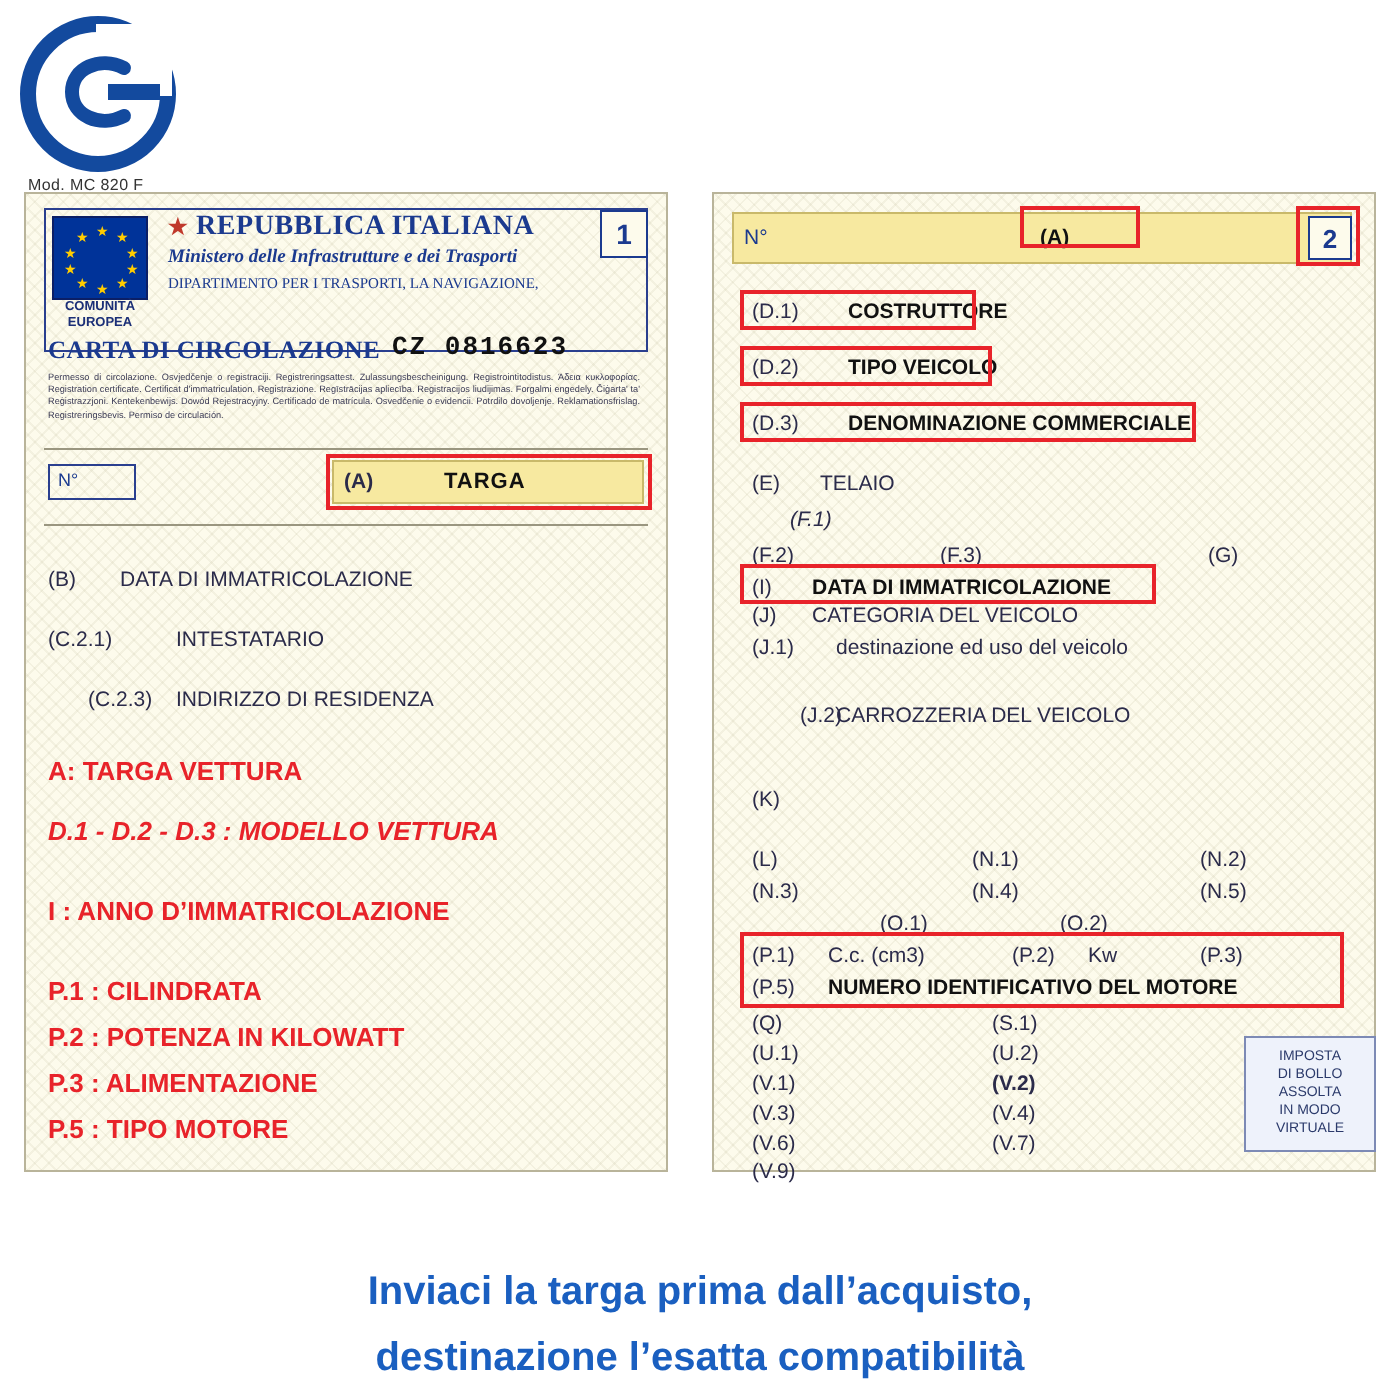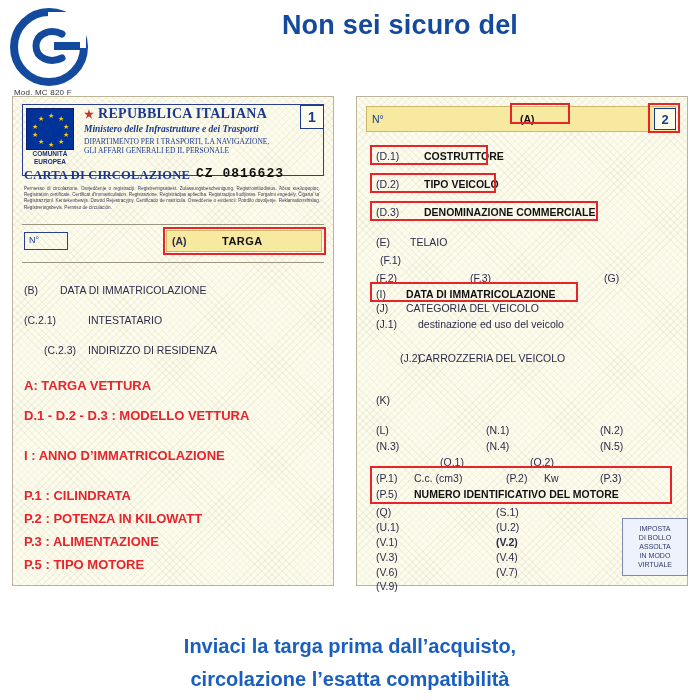--- a/index.html
+++ b/index.html
@@ -156,21 +156,20 @@
   <div class="logo">
     <svg width="78" height="78" viewBox="0 0 78 78">
       <circle cx="39" cy="39" r="35" fill="none" stroke="#134a9e" stroke-width="8"></circle>
       <rect x="38" y="4" width="38" height="36" fill="#ffffff"></rect>
       <path d="M39 8 A31 31 0 1 0 39 70 A31 31 0 0 0 39 8" fill="none" stroke="#134a9e" stroke-width="0"></path>
       <path d="M52 26 C40 20 26 26 26 38 C26 50 40 56 52 50" fill="none" stroke="#134a9e" stroke-width="7" stroke-linecap="round"></path>
       <rect x="44" y="34" width="26" height="8" fill="#134a9e"></rect>
     </svg>
   </div>
   <div class="headline">
-    <div>Non sei sicuro del</div>
   </div>
 </div>
 
 <div class="modcode">Mod. MC 820 F</div>
 <div class="panel" id="panel-left"></div>
 
 <div class="doc-head"></div>
 
 <div class="eu-flag">
   <div class="eu-stars">
@@ -191,21 +190,20 @@
   <div>EUROPEA</div>
 </div>
 
 <div class="rep-title">
   <span class="rep-star">★</span>
   <span>REPUBBLICA ITALIANA</span>
 </div>
 <div class="min-title">Ministero delle Infrastrutture e dei Trasporti</div>
 <div class="min-sub">
   <div>DIPARTIMENTO PER I TRASPORTI, LA NAVIGAZIONE,</div>
-  <div>GLI AFFARI GENERALI ED IL PERSONALE</div>
 </div>
 <div class="num-box-1">1</div>
 
 <div class="carta-title">CARTA DI CIRCOLAZIONE</div>
 <div class="carta-code">CZ 0816623</div>
 <div class="fineprint">Permesso di circolazione. Osvjedčenje o registraciji. Registreringsattest. Zulassungsbescheinigung. Registrointitodistus. Άδεια κυκλοφορίας. Registration certificate. Certificat d'immatriculation. Registrazione. Regīstrācijas apliecība. Registracijos liudijimas. Forgalmi engedely. Čiġarta' ta' Reġistrazzjoni. Kentekenbewijs. Dowód Rejestracyjny. Certificado de matrícula. Osvedčenie o evidencii. Potrdilo dovoljenje. Reklamationsfrislag. Registreringsbevis. Permiso de circulación.</div>
 
 <div class="rule" style="left:22px;top:224px;width:302px;"></div>
 
 <div class="nbox" style="left:24px;top:232px;width:44px;height:18px;">N°</div>
@@ -219,21 +217,21 @@
 <div class="fld" style="left:24px;top:284px;">(B)</div>
 <div class="fld" style="left:60px;top:284px;">DATA DI IMMATRICOLAZIONE</div>
 
 <div class="fld" style="left:24px;top:314px;">(C.2.1)</div>
 <div class="fld" style="left:88px;top:314px;">INTESTATARIO</div>
 
 <div class="fld" style="left:24px;top:344px;margin-left:20px;">(C.2.3)</div>
 <div class="fld" style="left:88px;top:344px;">INDIRIZZO DI RESIDENZA</div>
 
 <div class="annot" style="left:24px;top:378px;">A: TARGA VETTURA</div>
-<div class="annot" style="left:24px;top:408px;">D.1 - D.2 - D.3 : MODELLO VETTURA</div>
+<div class="annot" style="left:24px;top:408px;font-style:italic;">D.1 - D.2 - D.3 : MODELLO VETTURA</div>
 <div class="annot" style="left:24px;top:448px;">I : ANNO D’IMMATRICOLAZIONE</div>
 <div class="annot" style="left:24px;top:488px;">P.1 : CILINDRATA</div>
 <div class="annot" style="left:24px;top:511px;text-align:right;">P.2 : POTENZA IN KILOWATT</div>
 <div class="annot" style="left:24px;top:534px;">P.3 : ALIMENTAZIONE</div>
 <div class="annot" style="left:24px;top:557px;">P.5 :  TIPO MOTORE</div>
 
 <div class="panel" id="panel-right"></div>
 
 <div class="yellowbar" style="left:366px;top:106px;width:310px;height:26px;"></div>
 <div class="fld" style="left:372px;top:113px;color:#1b3a8f;">N°</div>
@@ -249,21 +247,21 @@
 <div class="fld" style="left:376px;top:178px;">(D.2)</div>
 <div class="fld" style="left:424px;top:178px;font-weight:bold;color:#111;">TIPO VEICOLO</div>
 <div class="redbox" style="left:370px;top:173px;width:126px;height:20px;"></div>
 
 <div class="fld" style="left:376px;top:206px;">(D.3)</div>
 <div class="fld" style="left:424px;top:206px;font-weight:bold;color:#111;">DENOMINAZIONE COMMERCIALE</div>
 <div class="redbox" style="left:370px;top:201px;width:228px;height:20px;"></div>
 
 <div class="fld" style="left:376px;top:236px;">(E)</div>
 <div class="fld" style="left:410px;top:236px;">TELAIO</div>
-<div class="fld" style="left:380px;top:254px;">(F.1)</div>
+<div class="fld" style="left:395px;top:254px;font-style:italic;">(F.1)</div>
 <div class="fld" style="left:376px;top:272px;">(F.2)</div>
 <div class="fld" style="left:470px;top:272px;">(F.3)</div>
 <div class="fld" style="left:604px;top:272px;">(G)</div>
 
 <div class="fld" style="left:376px;top:288px;">(I)</div>
 <div class="fld" style="left:406px;top:288px;font-weight:bold;color:#111;">DATA DI IMMATRICOLAZIONE</div>
 <div class="redbox" style="left:370px;top:282px;width:208px;height:20px;"></div>
 
 <div class="fld" style="left:376px;top:302px;">(J)</div>
 <div class="fld" style="left:406px;top:302px;">CATEGORIA DEL VEICOLO</div>
@@ -310,14 +308,14 @@
 <div class="stamp" style="left:622px;top:518px;">
   <div>IMPOSTA</div>
   <div>DI BOLLO</div>
   <div>ASSOLTA</div>
   <div>IN MODO</div>
   <div>VIRTUALE</div>
 </div>
 
 <div class="footer">
   <div>Inviaci la targa prima dall’acquisto,</div>
-  <div>circolazione l’esatta compatibilità</div>
+  <div>destinazione l’esatta compatibilità</div>
 </div>
 
 </body></html>

